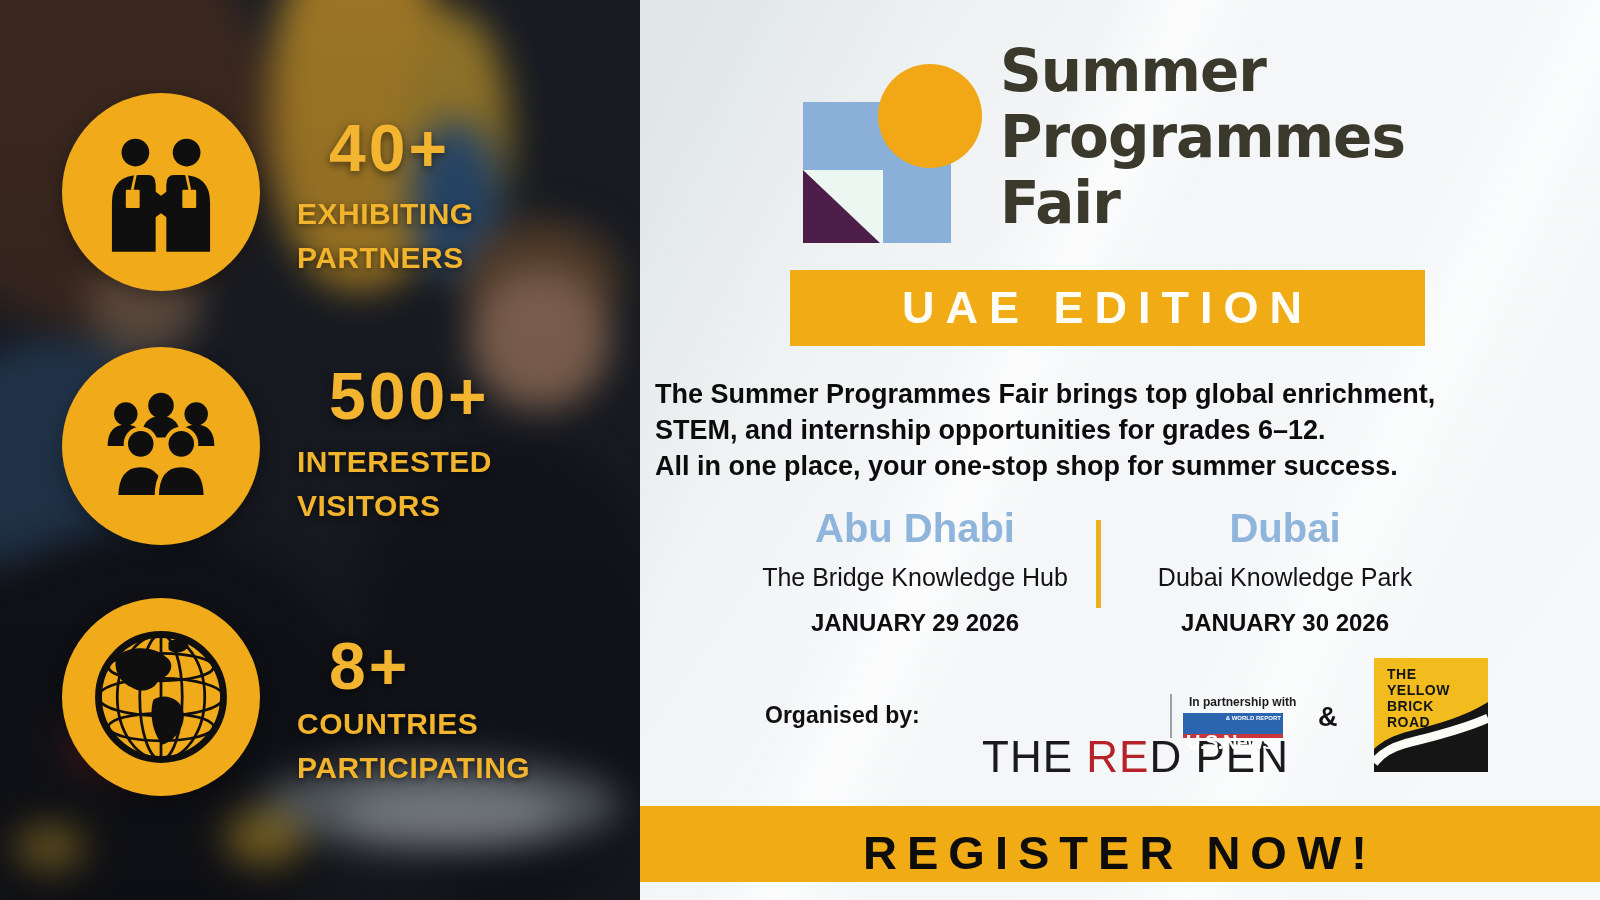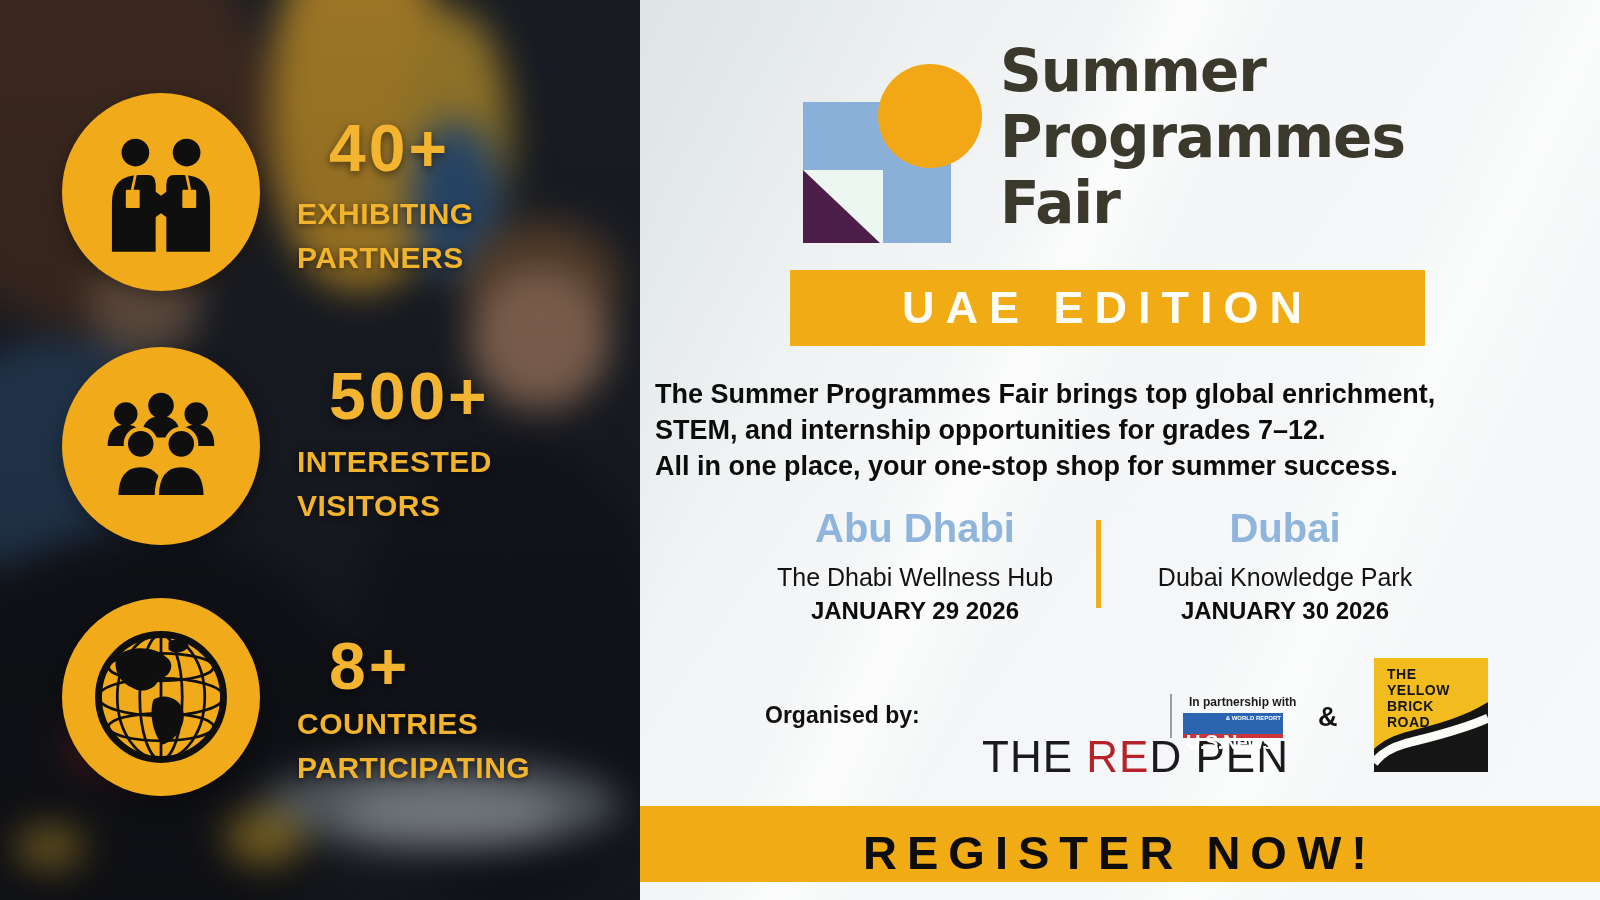--- a/index.html
+++ b/index.html
@@ -54,21 +54,21 @@
   .uae{position:absolute;left:790px;top:270px;width:635px;height:76px;background:#F0AB15;
     color:#FFFDF6;font-size:45px;font-weight:800;letter-spacing:11px;text-align:center;line-height:76px;}
 
   .desc{position:absolute;left:655px;top:376px;width:930px;
     font-size:27px;line-height:36px;font-weight:700;color:#0c0c0c;}
 
   .loc{position:absolute;top:506px;width:320px;text-align:center;}
   .loc-ad{left:755px;} .loc-db{left:1125px;}
   .city{font-size:40px;line-height:44px;font-weight:700;color:#8FB5DC;}
   .venue{margin-top:13px;font-size:25px;color:#131313;}
-  .ldate{margin-top:5px;font-size:24px;font-weight:800;color:#0d0d0d;}
+  .ldate{margin-top:17px;font-size:24px;font-weight:800;color:#0d0d0d;}
   .loc-div{position:absolute;left:1096px;top:520px;width:5px;height:88px;background:#EDB01F;}
 
   .orglabel{position:absolute;left:765px;top:702px;font-size:23px;font-weight:700;color:#101010;}
   .redpen{position:absolute;left:930px;top:697px;font-size:44px;line-height:40px;font-weight:400;
     color:#1b1b1d;letter-spacing:1px;white-space:pre;}
   .redpen .red{color:#B5222A;}
   .rp-div{position:absolute;left:1170px;top:694px;width:2px;height:44px;background:#9aa0a6;}
   .partner{position:absolute;left:1183px;top:695px;width:120px;}
   .partner-label{font-size:12px;font-weight:700;color:#1c1c1c;padding-left:6px;}
   .usnews-box{margin-top:4px;position:relative;width:100px;height:21px;background:#2B65B0;color:#fff;}
@@ -202,27 +202,27 @@
   <div class="title">
     <div>Summer</div>
     <div>Programmes</div>
     <div>Fair</div>
   </div>
 
   <div class="uae">UAE EDITION</div>
 
   <div class="desc">
     <div>The Summer Programmes Fair brings top global enrichment,</div>
-    <div>STEM, and internship opportunities for grades 7–12.</div>
+    <div>STEM, and internship opportunities for grades 6–12.</div>
     <div>All in one place, your one-stop shop for summer success.</div>
   </div>
 
   <div class="loc loc-ad">
     <div class="city">Abu Dhabi</div>
-    <div class="venue">The Dhabi Wellness Hub</div>
+    <div class="venue">The Bridge Knowledge Hub</div>
     <div class="ldate">JANUARY 29 2026</div>
   </div>
   <div class="loc-div"></div>
   <div class="loc loc-db">
     <div class="city">Dubai</div>
     <div class="venue">Dubai Knowledge Park</div>
     <div class="ldate">JANUARY 30 2026</div>
   </div>
 
   <div class="orglabel">Organised by:</div>

